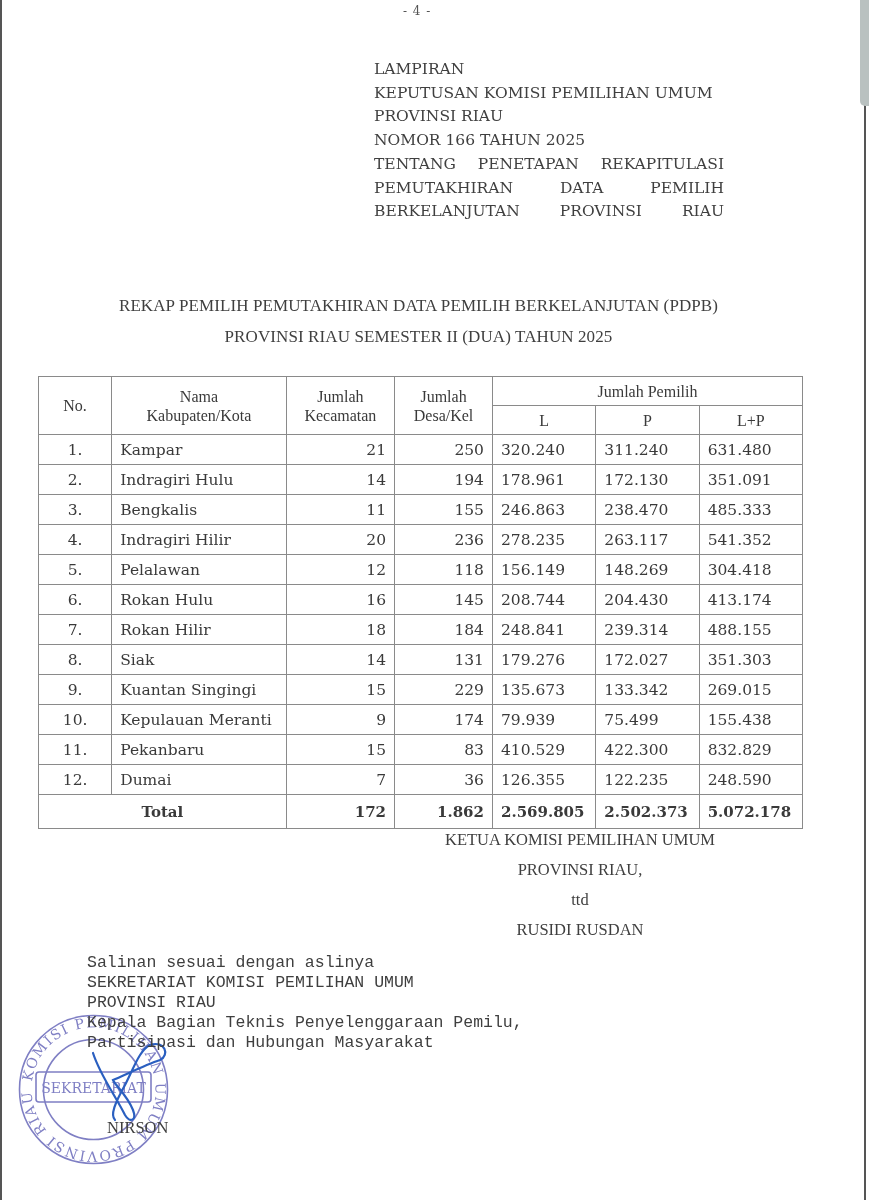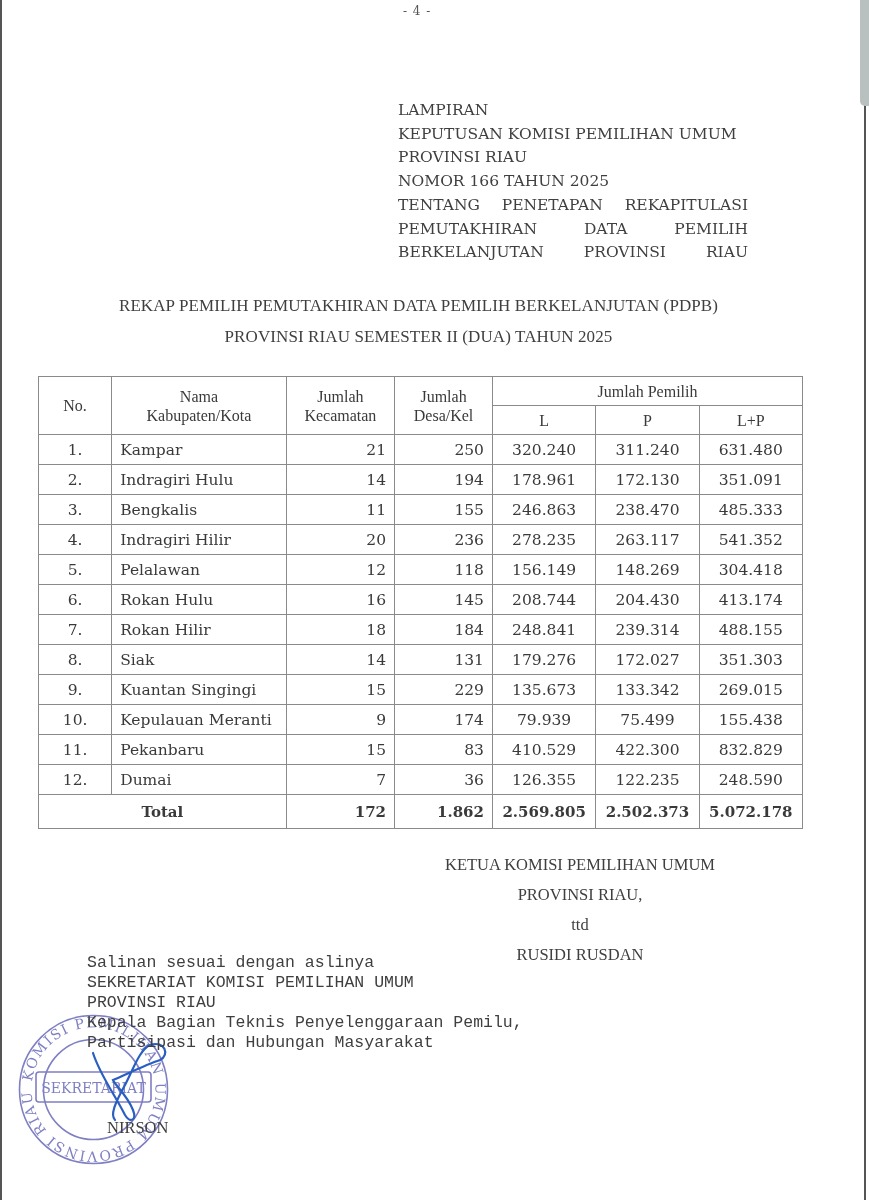--- a/index.html
+++ b/index.html
@@ -6,46 +6,46 @@
     body {
       width: 869px; height: 1200px; position: relative; overflow: hidden;
       background: #ffffff; color: #3a3a3a;
       font-family: "DejaVu Serif", "Liberation Serif", serif;
     }
     .frame-left { position: absolute; left: 0; top: 0; width: 2px; height: 1200px; background: #555; }
     .frame-right { position: absolute; right: 3px; top: 100px; width: 2px; height: 1100px; background: #555; }
     .scroll-thumb { position: absolute; right: 0; top: 0; width: 9px; height: 106px; background: #b9c1c0; border-radius: 0 0 0 5px; }
     .page-num { position: absolute; left: 403px; top: 4px; font-size: 12px; color: #555; letter-spacing: 1px; }
 
-    .lampiran { position: absolute; left: 398px; top: 58px; width: 350px; font-size: 15.5px; line-height: 23.7px; color: #3f3f3f; margin-top: 41px; }
+    .lampiran { position: absolute; left: 374px; top: 58px; width: 350px; font-size: 15.5px; line-height: 23.7px; color: #3f3f3f; }
     .lampiran .line { display: block; white-space: nowrap; }
     .lampiran .just { display: flex; justify-content: space-between; }
 
     .title { position: absolute; left: 0; width: 869px; text-align: center; font-family: "Liberation Serif", serif; font-size: 17px; color: #3f3f3f; letter-spacing: 0.1px; }
     .title.t1 { top: 296px; left: -16px; }
     .title.t2 { top: 327px; left: -16px; }
 
     table.rekap {
       position: absolute; left: 38px; top: 376px; width: 765px;
       border-collapse: collapse; font-size: 15.5px; color: #3a3a3a;
     }
     table.rekap td, table.rekap th { border: 1px solid #8a8a8a; padding: 0 8px; height: 29px; font-weight: normal; }
     table.rekap th { font-family: "Liberation Serif", serif; font-size: 16px; line-height: 19px; text-align: center; }
     table.rekap .c-no { width: 34px; text-align: center; padding: 0 20px; }
     table.rekap .c-nama { width: 170px; text-align: left; }
     table.rekap .c-kec { width: 96px; text-align: right; }
     table.rekap .c-desa { width: 86px; text-align: right; }
-    table.rekap .c-l, table.rekap .c-p, table.rekap .c-lp { width: 87px; text-align: center; }
+    table.rekap .c-l, table.rekap .c-p, table.rekap .c-lp { width: 87px; text-align: left; }
     table.rekap th.c-kec, table.rekap th.c-desa, table.rekap th.c-nama { text-align: center; }
     table.rekap th.c-l, table.rekap th.c-p, table.rekap th.c-lp { text-align: center; height: 28px; }
     table.rekap tr.head1 th { height: 28px; }
     table.rekap tr.total td { font-weight: bold; height: 33px; font-size: 15px; }
     table.rekap tr.total td.total-label { text-align: center; }
 
-    .ketua { position: absolute; left: 400px; top: 852px; width: 360px; text-align: center; font-family: "Liberation Serif", serif; font-size: 16.5px; color: #3f3f3f; }
+    .ketua { position: absolute; left: 400px; top: 827px; width: 360px; text-align: center; font-family: "Liberation Serif", serif; font-size: 16.5px; color: #3f3f3f; }
     .ketua div { height: 30px; line-height: 26px; }
 
     .salinan { position: absolute; left: 87px; top: 953px; font-family: Liberation Mono, monospace; font-size: 16.5px; line-height: 20px; color: #3f3f3f; }
     .salinan div { white-space: nowrap; }
     .nirson { position: absolute; left: 87px; top: 1118px; font-family: "Liberation Serif", serif; font-size: 16.5px; color: #3f3f3f; margin-left: 20px; }
 
     .stamp { position: absolute; left: 16px; top: 1012px; width: 155px; height: 155px; }
     .signature { position: absolute; left: 85px; top: 1025px; width: 90px; height: 100px; }
   </style>
 </head>

